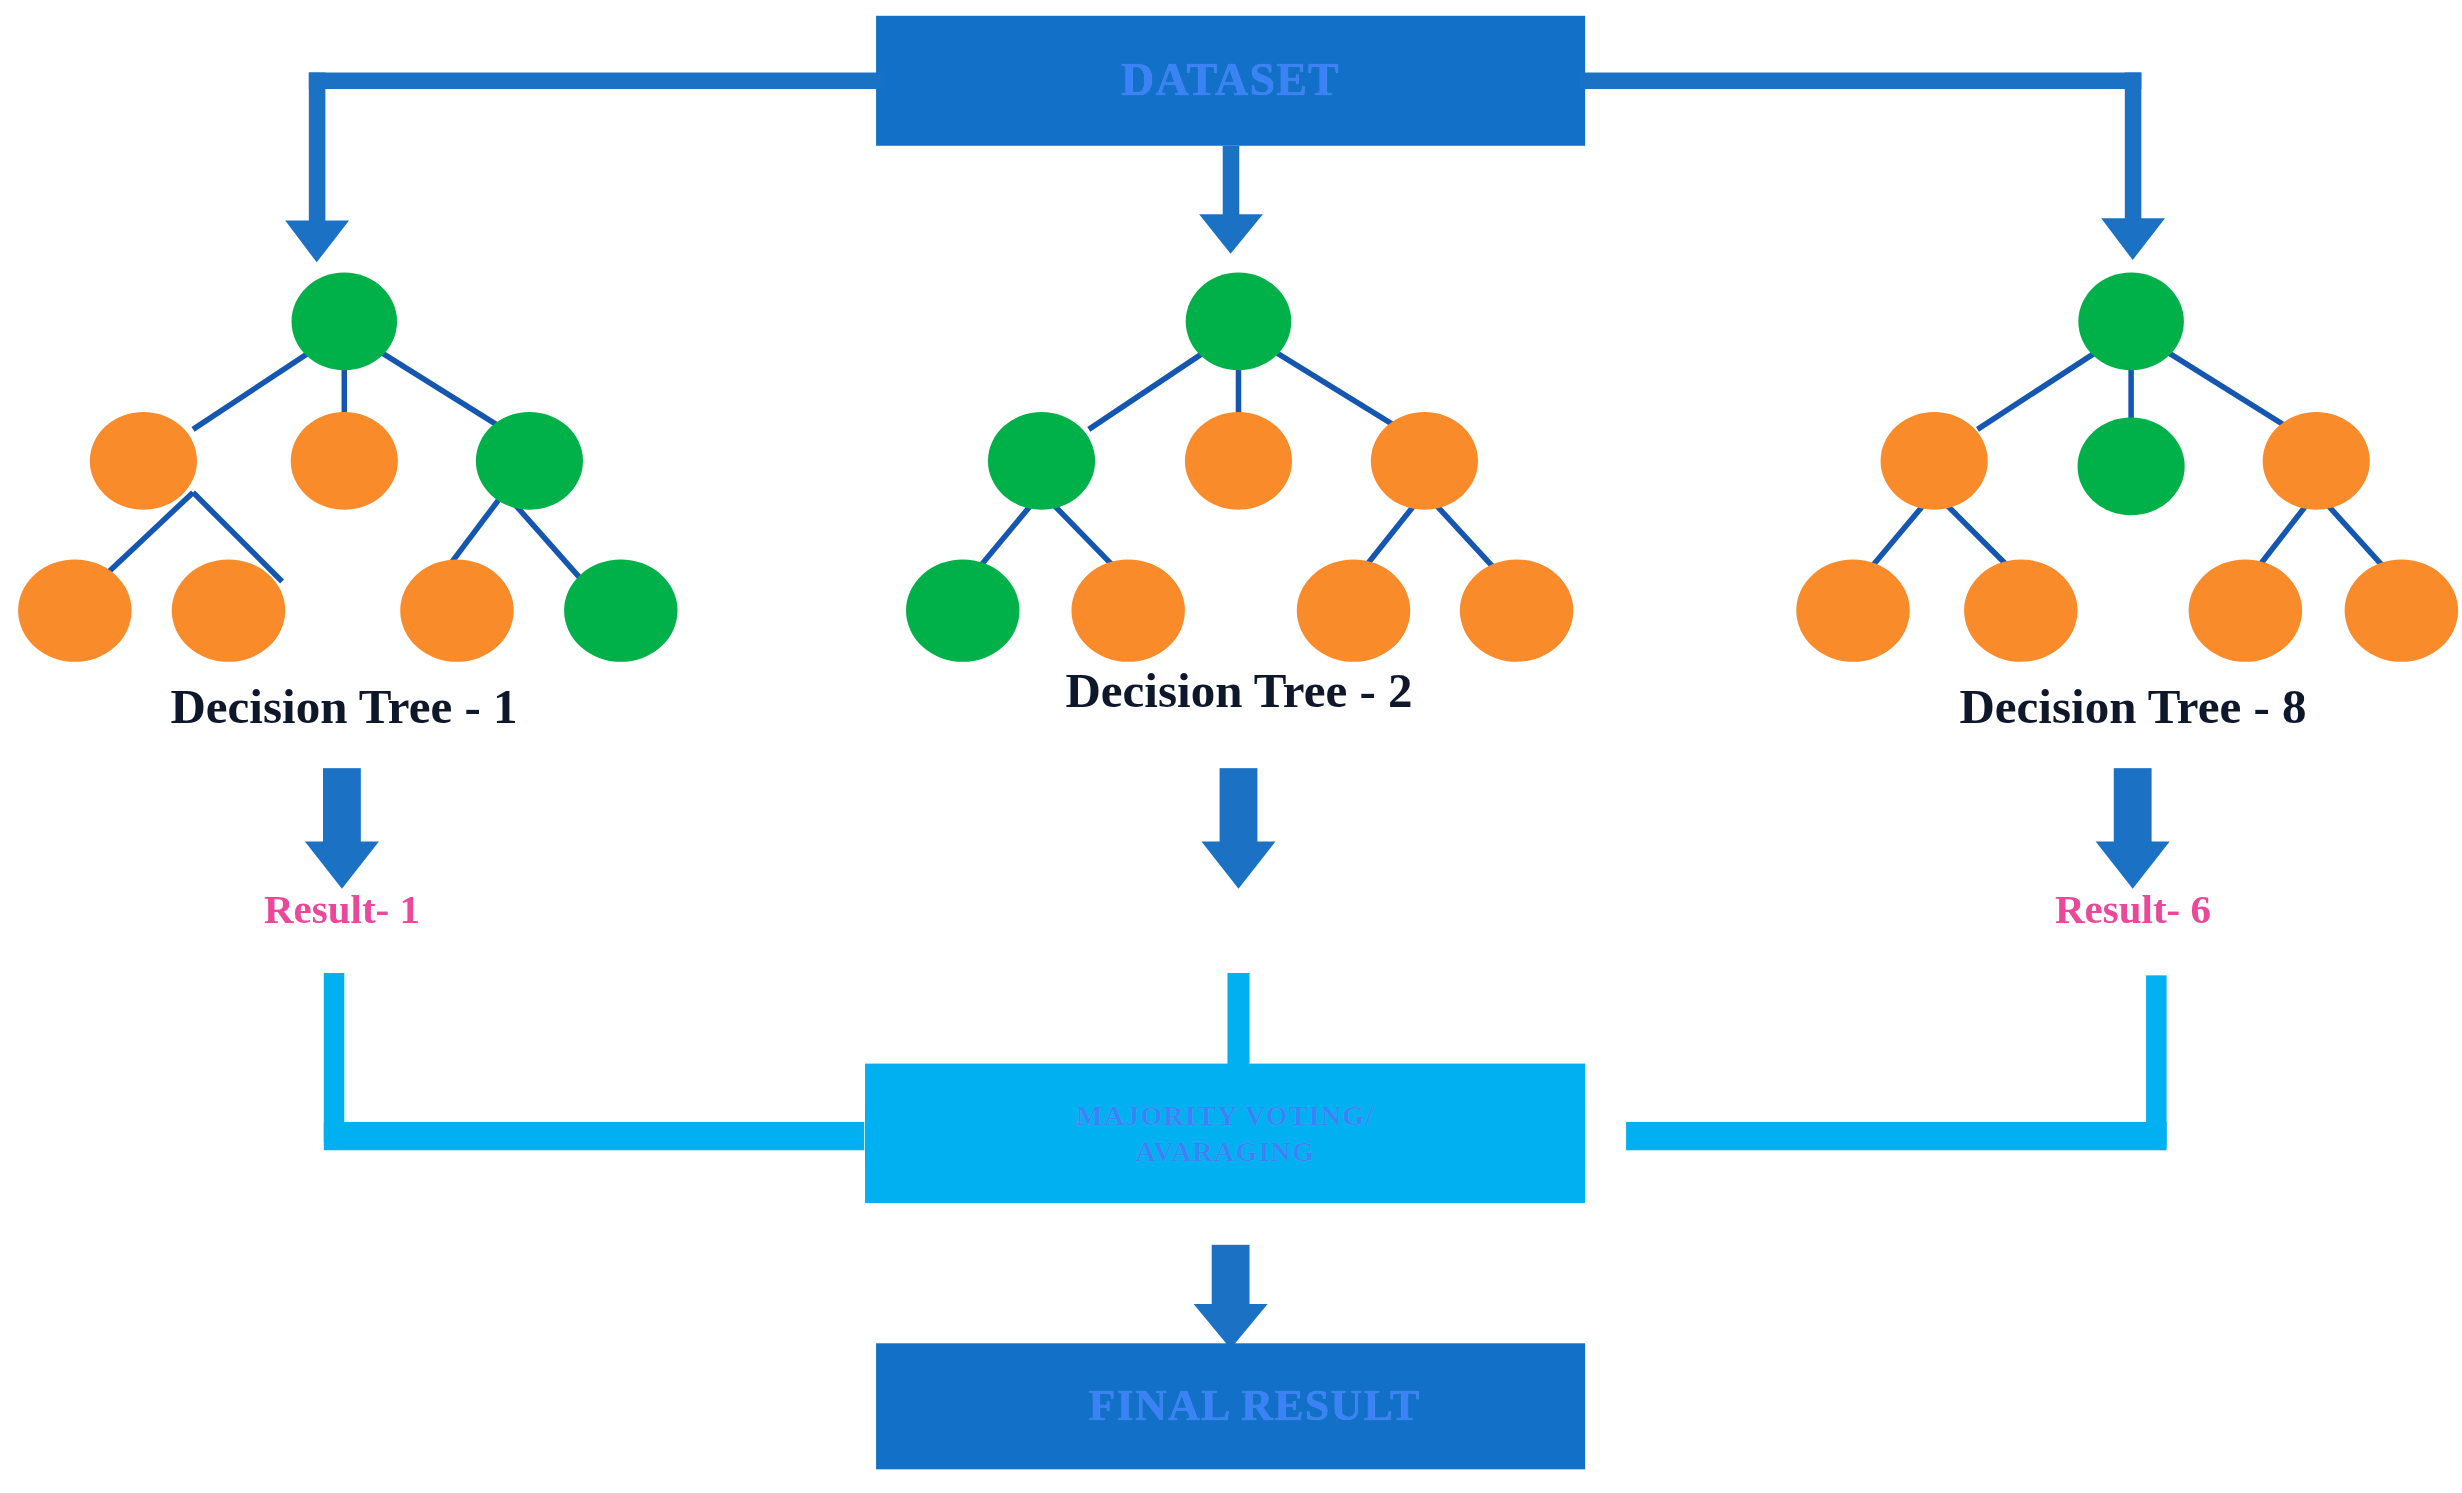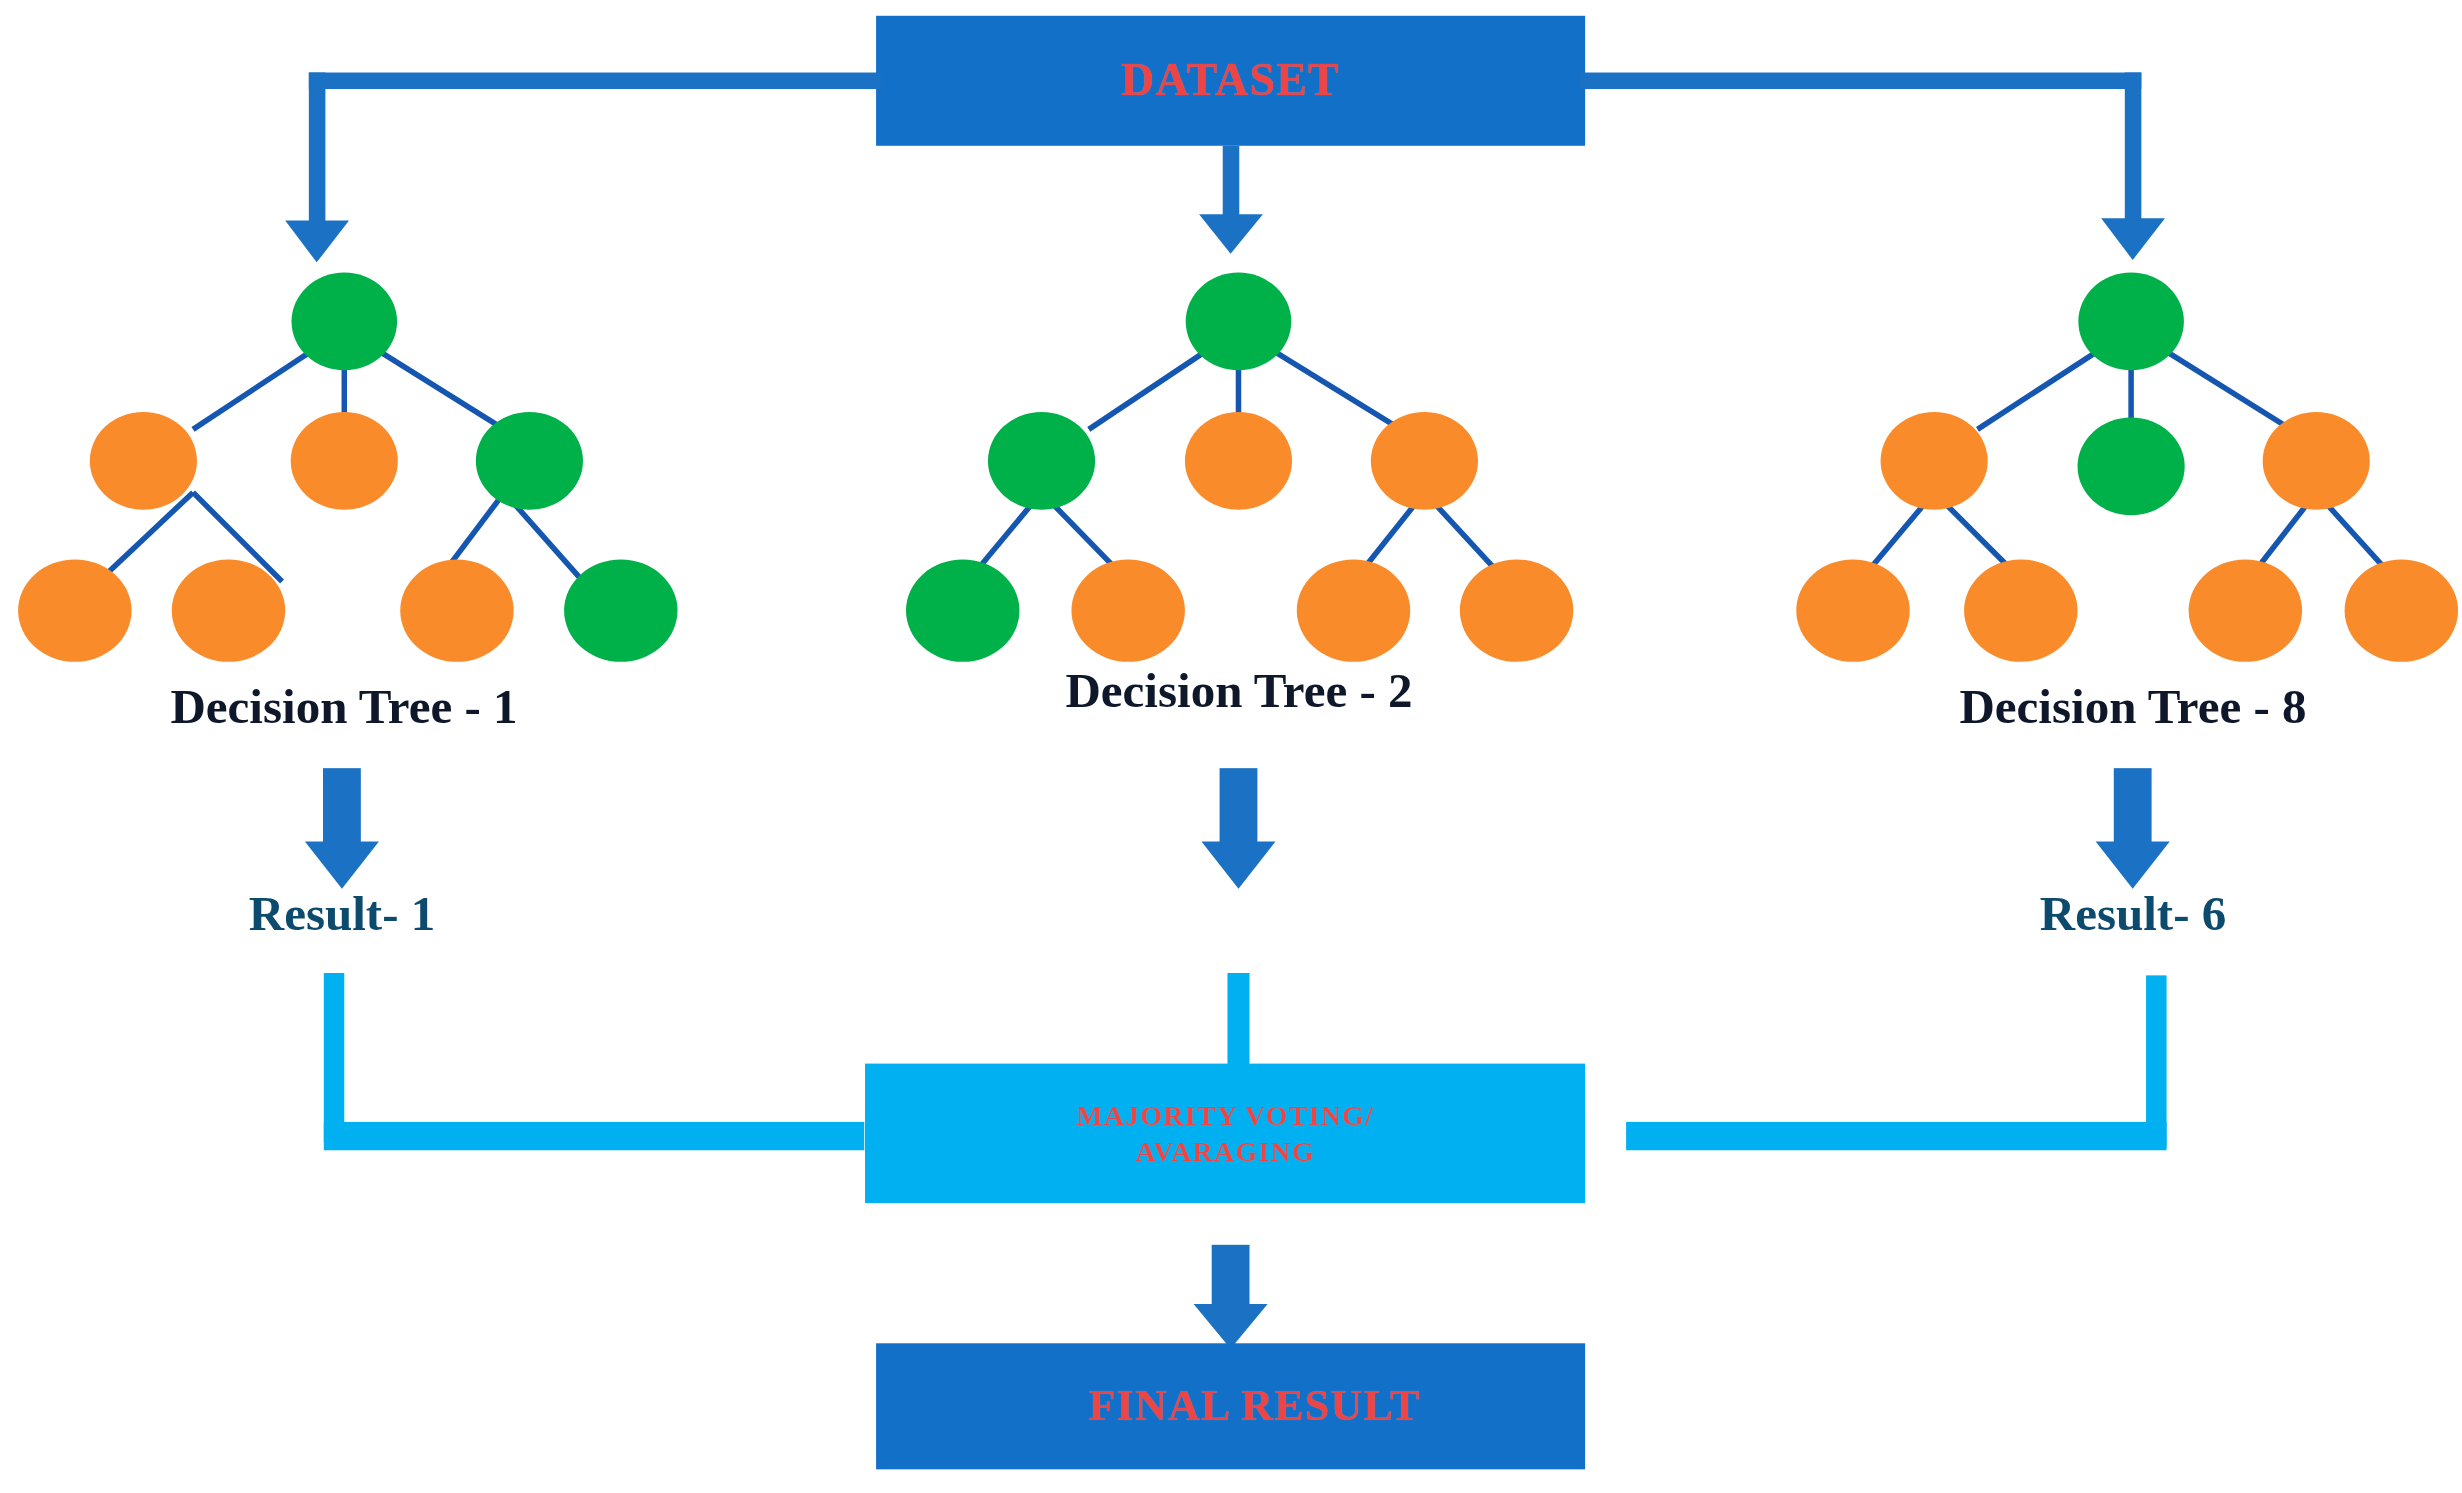--- a/index.html
+++ b/index.html
@@ -24,42 +24,42 @@
     top: 0;
     width: 2462px;
     height: 1493px;
   }
   .box-label {
     position: absolute;
     display: flex;
     align-items: center;
     justify-content: center;
     flex-direction: column;
-    color: #ef4444;
+    color: #3b82f6;
     font-weight: 700;
     letter-spacing: 1.2px;
     text-align: center;
     line-height: 1.28;
     pointer-events: none;
     text-shadow: 0 0 0.8px rgba(255,255,255,0.35);
   }
   .box-label span { display: block; white-space: nowrap; }
   .tree-caption {
     position: absolute;
     color: #0f172a;
     font-weight: 700;
     font-size: 49px;
     text-align: center;
     white-space: nowrap;
   }
   .result-caption {
     position: absolute;
-    color: #0c4a6e;
+    color: #ec4899;
     font-weight: 700;
-    font-size: 49px;
+    font-size: 41px;
     text-align: center;
     white-space: nowrap;
   }
 </style>
 </head>
 <body>
 
 <div id="canvas">
 
   <svg id="vector-layer" viewBox="0 0 3125 1895" xmlns="http://www.w3.org/2000/svg">

